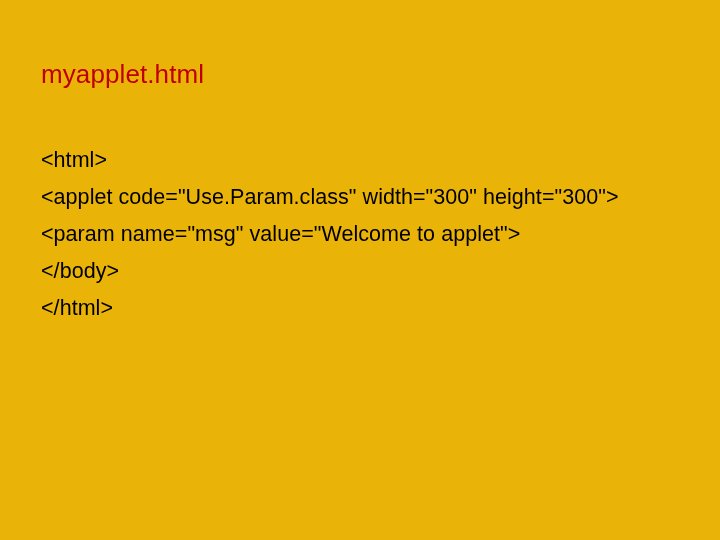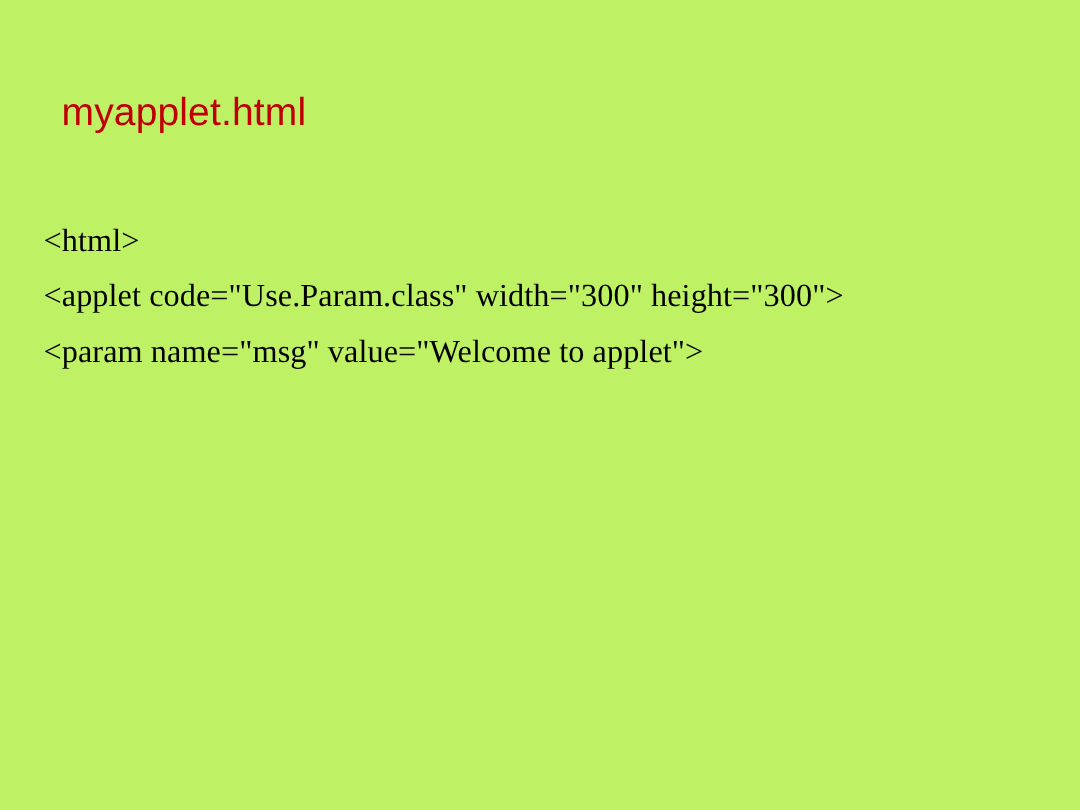--- a/index.html
+++ b/index.html
@@ -10,40 +10,39 @@
     width: 720px;
     height: 540px;
     background: #ffffff;
     font-family: "Liberation Sans", sans-serif;
     overflow: hidden;
   }
   .slide {
     position: relative;
     width: 720px;
     height: 540px;
-    background: #bef264;
+    background: #eab308;
     box-sizing: border-box;
   }
   .slide-title {
     position: absolute;
     left: 41px;
     top: 58px;
     font-size: 26px;
     line-height: 32px;
     font-weight: 400;
     color: #C00000;
     letter-spacing: 0.1px;
     white-space: nowrap;
   }
   .code-block {
     position: absolute;
-    left: 29px;
+    left: 41px;
     top: 142px;
     width: 660px;
-    font-family: Liberation Serif, serif;
   }
   .code-line {
     font-size: 21.5px;
     line-height: 37px;
     font-weight: 400;
     color: #000000;
     white-space: pre;
     letter-spacing: 0.05px;
   }
 </style>
@@ -51,15 +50,17 @@
 <body>
 
 <div class="slide">
 
   <div class="slide-title">myapplet.html</div>
 
   <div class="code-block">
     <div class="code-line">&lt;html&gt;</div>
     <div class="code-line">&lt;applet code="Use.Param.class" width="300" height="300"&gt;</div>
     <div class="code-line">&lt;param name="msg" value="Welcome to applet"&gt;</div>
+    <div class="code-line">&lt;/body&gt;</div>
+    <div class="code-line">&lt;/html&gt;</div>
   </div>
 
 </div>
 
 </body></html>

